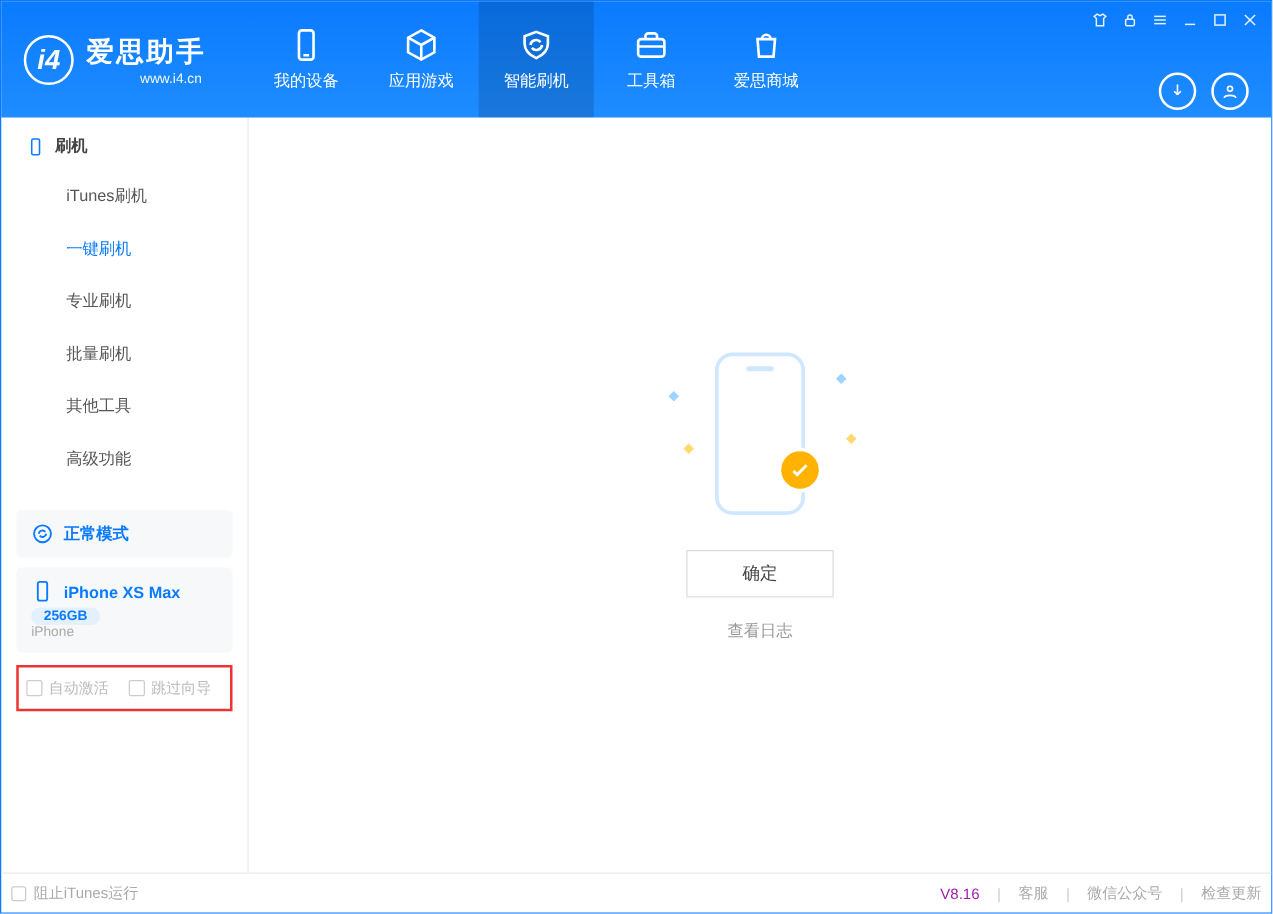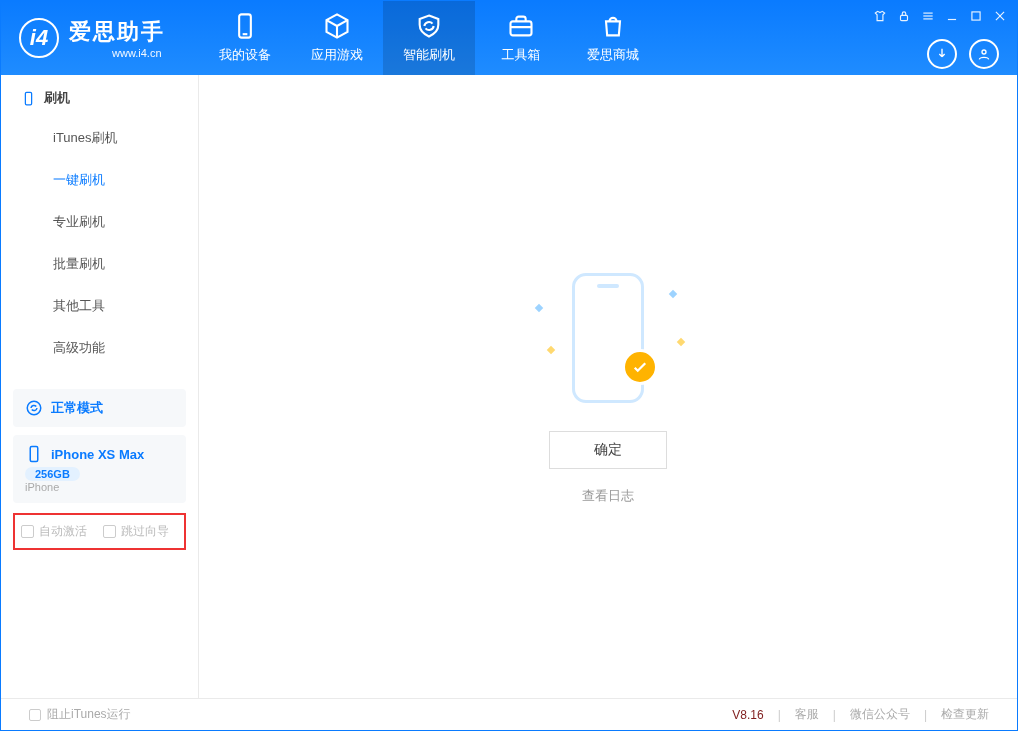--- a/index.html
+++ b/index.html
@@ -9,21 +9,21 @@
   width: 1018px;
   height: 731px;
   border: 1px solid #0a7bff;
   display: flex;
   flex-direction: column;
   position: relative;
 }
 
 
 .header {
-  height: 74px;
+  height: 93px;
   background: linear-gradient(to bottom, #0a7bff, #1f8cff);
   display: flex;
   align-items: stretch;
   color: #fff;
   position: relative;
 }
 .logo-block {
   width: 198px;
   display: flex;
   align-items: center;
@@ -128,26 +128,26 @@
 .spark.s1{ left:8px; top:36px; } .spark.s2{ left:20px; top:78px; background:#ffd970;} .spark.s3{ right:12px; top:22px;} .spark.s4{ right:4px; top:70px; background:#ffd970;}
 
 .success-msg { font-size:18px; color:#444; font-weight:600; }
 .ok-btn { margin-top:4px; padding:9px 44px; border:1px solid #ddd; background:#fff; font-size:14px; color:#444; cursor:pointer; }
 .log-link { color:#999; font-size:13px; cursor:pointer; }
 
 
 .footer {
   height: 32px; border-top:1px solid #eaeaea;
   display:flex; align-items:center; justify-content:space-between;
-  padding:0 28px; font-size:12px; color:#aaa;
+  padding:0 8px; font-size:12px; color:#aaa;
 }
 .footer .left { display:flex; align-items:center; gap:6px; cursor:pointer; }
 .footer .left i { width:12px; height:12px; border:1px solid #ccc; border-radius:2px; display:inline-block; }
 .footer .right { display:flex; align-items:center; gap:14px; }
-.footer .right .ver { color:#7f1d1d; }
+.footer .right .ver { color:#a21caf; }
 .footer .right .sep { color:#ccc; }
 .footer .right span.link { cursor:pointer; }
 </style>
 </head>
 <body>
 
 <div class="window">
 
   <div class="header">
     <div class="logo-block">

